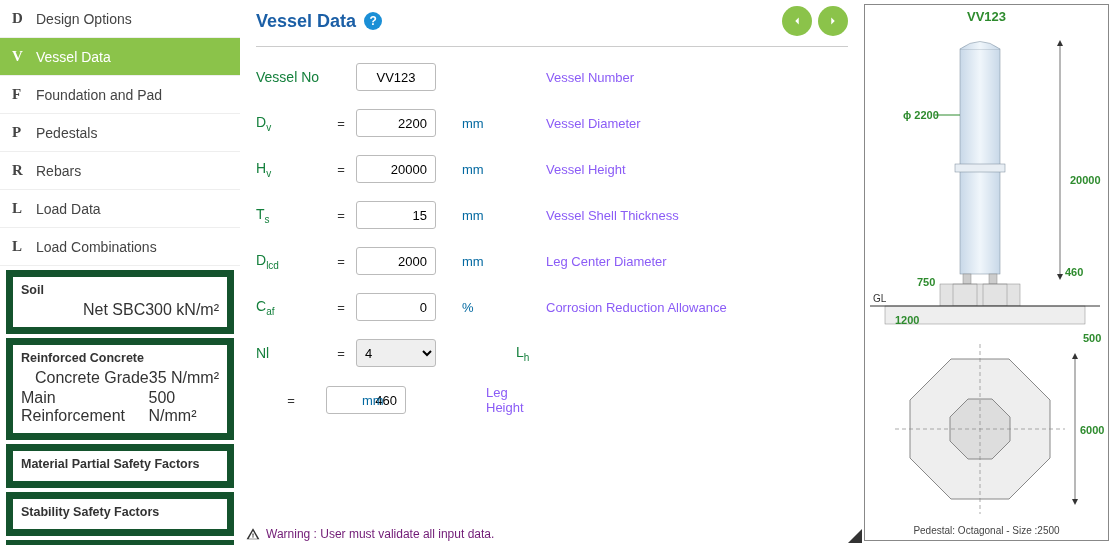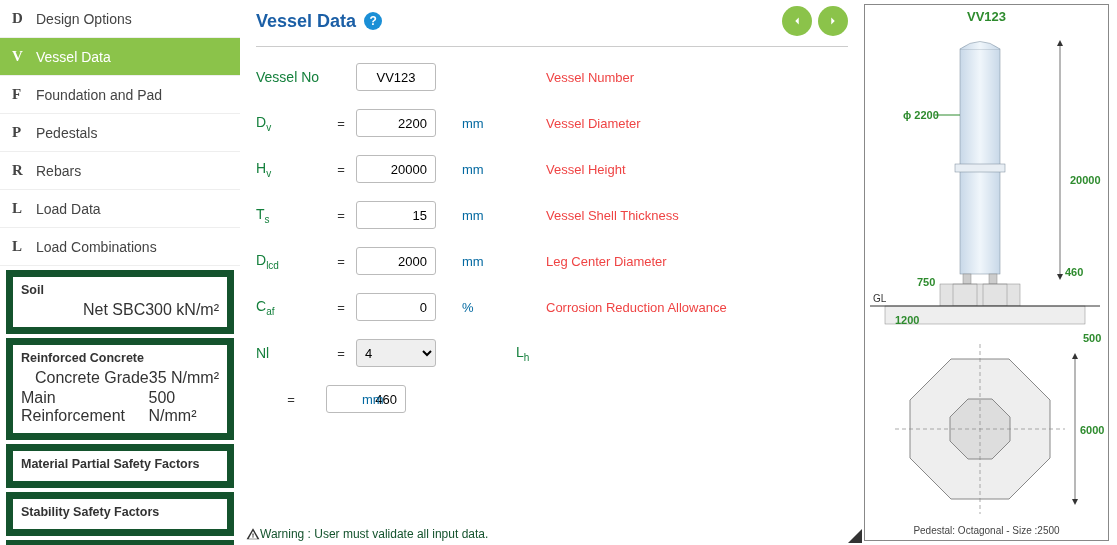--- a/index.html
+++ b/index.html
@@ -22,25 +22,25 @@
 .nav-arrows { display: flex; gap: 6px; }
 .arrow-btn { width: 30px; height: 30px; border-radius: 50%; background: #8bc34a; display: flex; align-items: center; justify-content: center; cursor: pointer; }
 .arrow-btn svg { fill: #fff; width: 14px; height: 14px; }
 .form-grid { display: grid; grid-template-columns: 70px 30px 100px 60px 1fr; row-gap: 18px; align-items: center; }
 .sym { font-size: 14px; color: #15803d; }
 .sym sub { font-size: 10px; vertical-align: sub; }
 .eq { text-align: center; }
 .inp { width: 80px; height: 28px; border: 1px solid #bbb; border-radius: 3px; text-align: right; padding: 0 8px; font-size: 13px; justify-self: start; }
 select.inp { text-align: left; padding: 0 4px; }
 .unit { color: #0369a1; text-align:left; padding-left:6px;}
-.desc { color: #ef4444; padding-left: 30px; }
+.desc { color: #8b5cf6; padding-left: 30px; }
 .diagram-panel { width: 245px; flex-shrink: 0; border: 1px solid #888; margin: 4px 8px 4px 0; position: relative; background:#fff; }
 .diagram-title { text-align: center; color: #2e8b2e; font-weight: bold; padding-top: 4px; font-size: 13px; }
 .diagram-caption { position: absolute; bottom: 4px; left: 0; right: 0; text-align: center; font-size: 10px; color: #444; }
-.warning-bar { position: absolute; bottom: 4px; left: 6px; display:flex; align-items:center; font-size:12px; color:#14532d;}
+.warning-bar { position: absolute; bottom: 4px; left: 6px; display:flex; align-items:center; gap:6px; font-size:12px; color:#701a75;}
 .warning-bar svg{width:14px;height:14px;fill:#333;}
 .corner-tri{position:absolute;bottom:2px;right:2px;width:0;height:0;border-left:14px solid transparent;border-bottom:14px solid #333;}
 .dim-label{font-size:11px;fill:#2e8b2e;font-weight:bold;}
 .gl-label{font-size:10px;fill:#333;}
 </style>
 </head>
 <body>
 
 <div class="app">
   <div class="sidebar">
@@ -167,20 +167,21 @@
 
       <div class="sym">Nl</div>
       <div class="eq">=</div>
       <select class="inp"><option>4</option></select>
       <div class="unit"></div>
 
       <div class="sym">L<sub>h</sub></div>
       <div class="eq">=</div>
       <input class="inp" value="460" style="">
       <div class="unit">mm</div>
+      <div class="desc">Leg Height</div>
     </div>
 
     <div class="warning-bar">
       <svg viewBox="0 0 24 24">
           <path d="M12 2L1 21h22L12 2zm0 5l7.5 13h-15L12 7zm-1 4v4h2v-4h-2zm0 5v2h2v-2h-2z"></path>
         </svg>
       <span>Warning : User must validate all input data.</span>
     </div>
     <div class="corner-tri"></div>
   </div>

